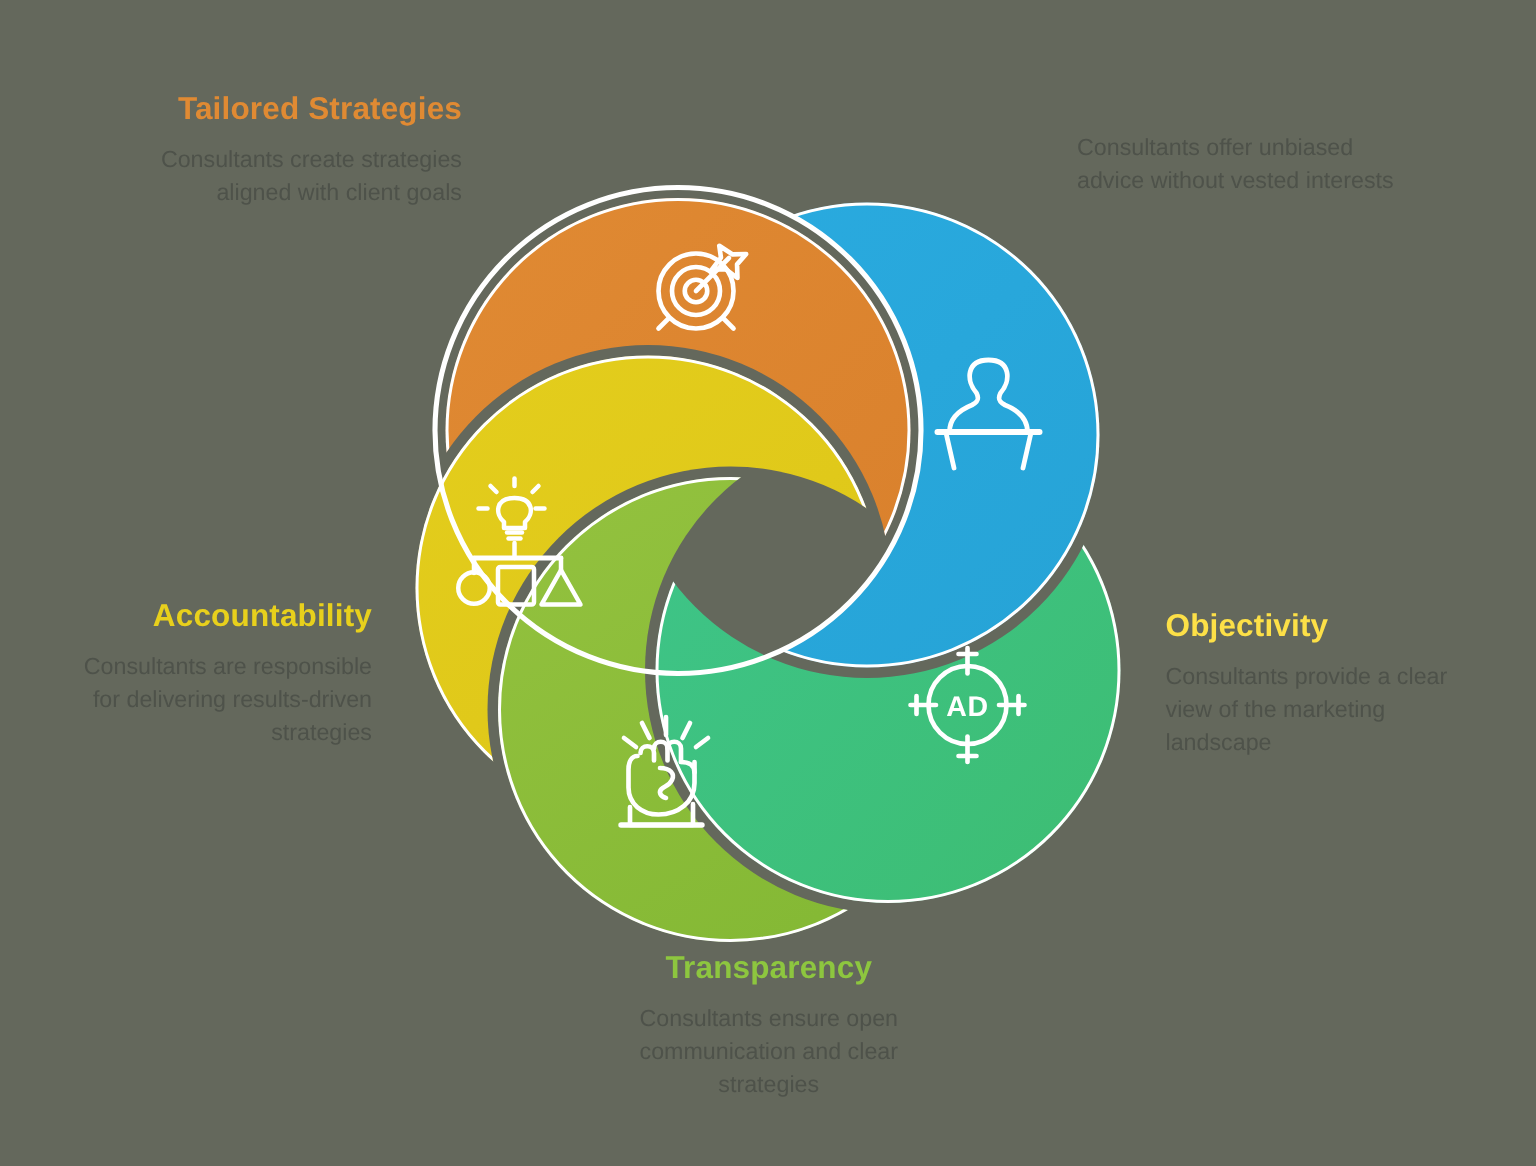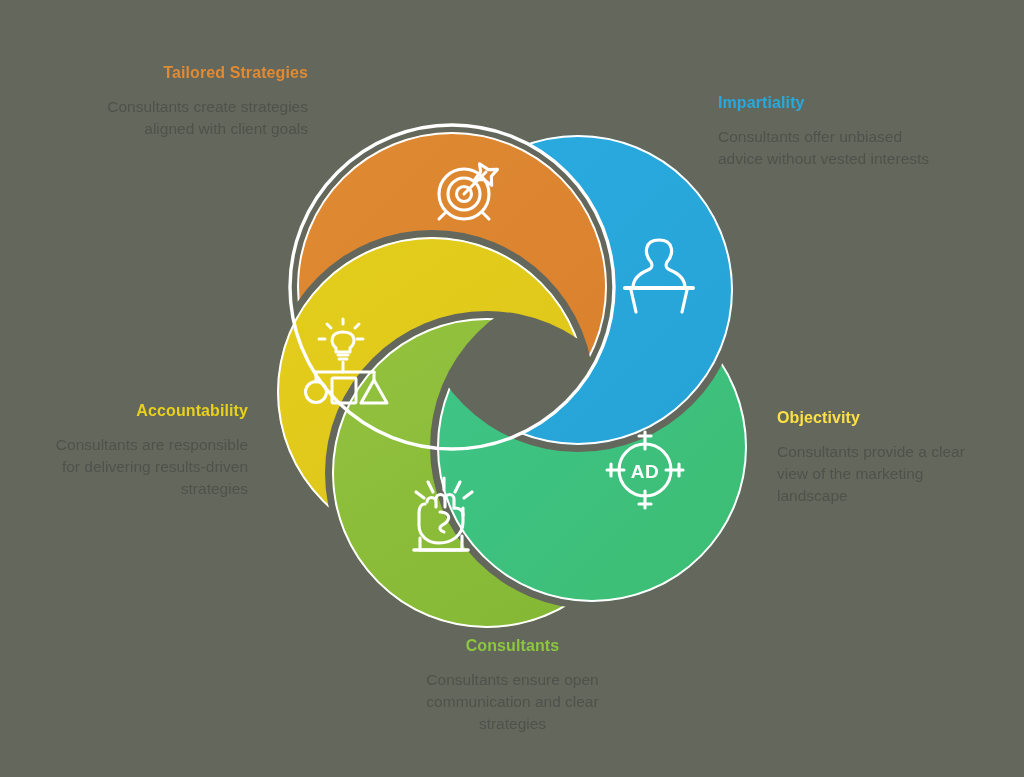--- a/index.html
+++ b/index.html
@@ -25,21 +25,21 @@
     position: absolute;
     left: 0; top: 0;
     width: 1024px;
     height: 777px;
   }
   .label-block {
     position: absolute;
     box-sizing: border-box;
   }
   .label-title {
-    font-size: 16px;
+    font-size: 21px;
     font-weight: bold;
     line-height: 29px;
     margin: 0 0 9px 0;
     letter-spacing: 0.1px;
   }
   .label-desc {
     font-size: 15.5px;
     line-height: 22px;
     color: #4e524a;
     margin: 0;
@@ -242,31 +242,30 @@
       <path d="M 30,20 L 43,43 L 17,43 Z"></path>
     </g>
   </svg>
 
   <div class="label-block lb-tailored">
     <p class="label-title" style="color:#e08a33;">Tailored Strategies</p>
     <p class="label-desc">Consultants create strategies aligned with client goals</p>
   </div>
 
   <div class="label-block lb-impartiality">
-    <p class="label-title" style="color:#27a9dd;">Impartiality</p>
     <p class="label-desc">Consultants offer unbiased advice without vested interests</p>
   </div>
 
   <div class="label-block lb-objectivity">
     <p class="label-title" style="color:#fde047;">Objectivity</p>
     <p class="label-desc">Consultants provide a clear view of the marketing landscape</p>
   </div>
 
   <div class="label-block lb-transparency">
-    <p class="label-title" style="color:#8dc63f;">Consultants</p>
+    <p class="label-title" style="color:#8dc63f;">Transparency</p>
     <p class="label-desc">Consultants ensure open communication and clear strategies</p>
   </div>
 
   <div class="label-block lb-accountability">
     <p class="label-title" style="color:#e8d01c;">Accountability</p>
     <p class="label-desc">Consultants are responsible for delivering results-driven strategies</p>
   </div>
 
 </div>
 

